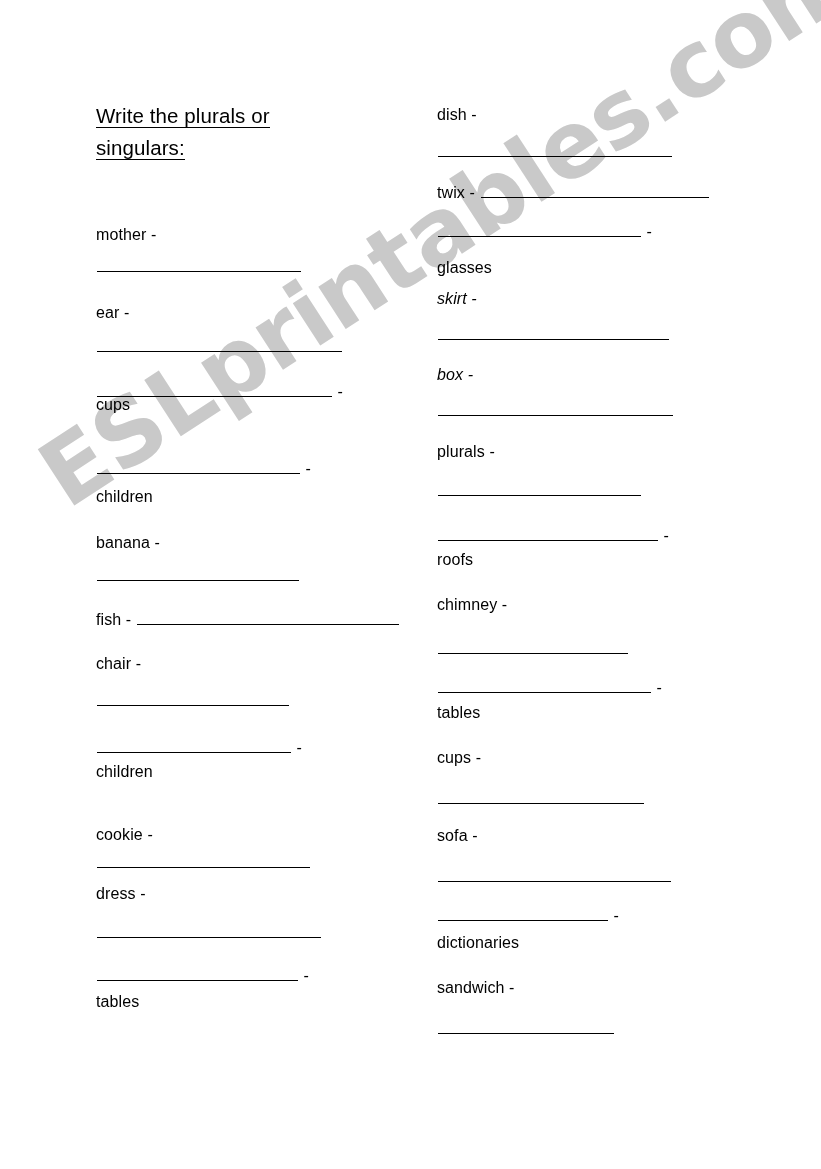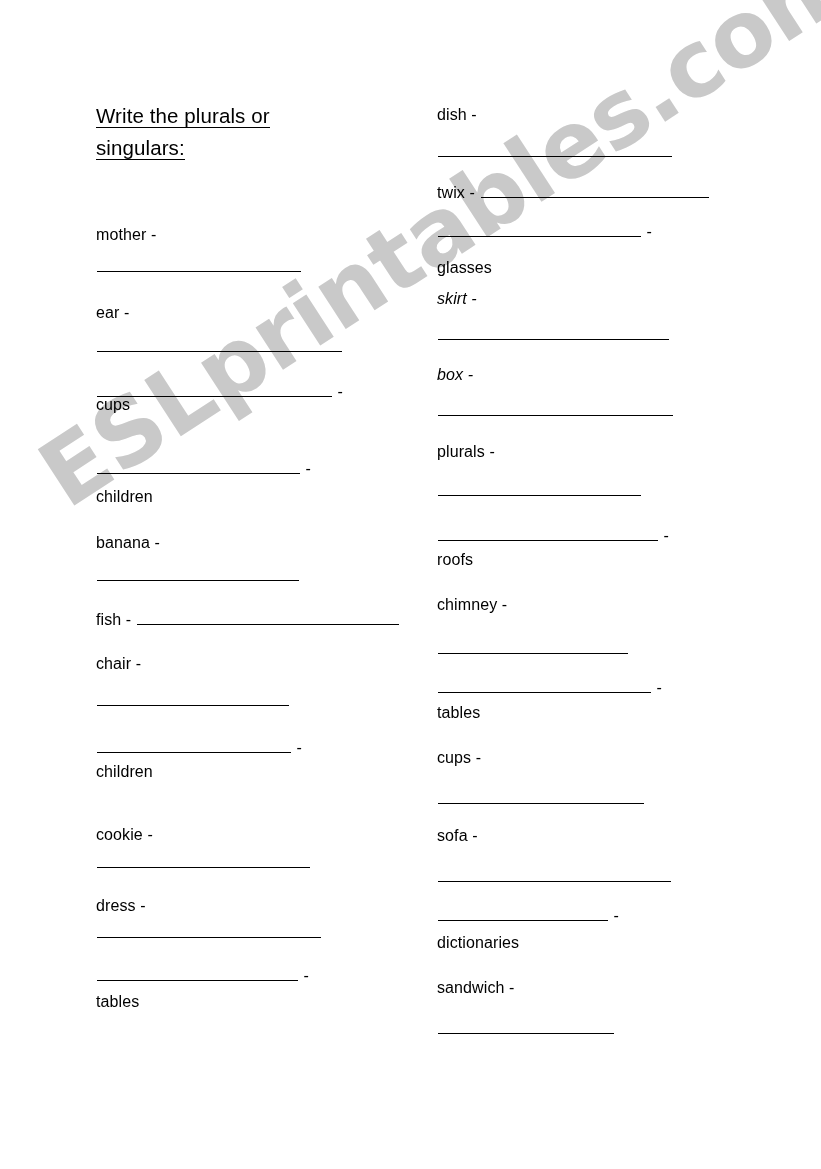--- a/index.html
+++ b/index.html
@@ -113,21 +113,21 @@
         <div class="entry" style="top: 484px;"><span class="word">children</span></div>
         <div class="entry" style="top: 530px;"><span class="word">banana</span><span class="dash"> - </span></div>
         <div class="entry" style="top: 563px;"><span class="blank" style="width: 202px;"></span></div>
         <div class="entry" style="top: 607px; text-align: right;"><span class="word">fish</span><span class="dash"> - </span><span class="blank" style="width: 262px;"></span></div>
         <div class="entry" style="top: 651px;"><span class="word">chair</span><span class="dash"> - </span></div>
         <div class="entry" style="top: 688px;"><span class="blank" style="width: 192px;"></span></div>
         <div class="entry" style="top: 735px;"><span class="blank" style="width: 194px;"></span><span class="dash"> - </span></div>
         <div class="entry" style="top: 759px;"><span class="word">children</span></div>
         <div class="entry" style="top: 822px;"><span class="word">cookie</span><span class="dash"> - </span></div>
         <div class="entry" style="top: 850px;"><span class="blank" style="width: 213px;"></span></div>
-        <div class="entry" style="top: 881px; margin-top: 12px;"><span class="word">dress</span><span class="dash"> - </span></div>
+        <div class="entry" style="top: 881px;"><span class="word">dress</span><span class="dash"> - </span></div>
         <div class="entry" style="top: 920px;"><span class="blank" style="width: 224px;"></span></div>
         <div class="entry" style="top: 963px;"><span class="blank" style="width: 201px;"></span><span class="dash"> - </span></div>
         <div class="entry" style="top: 989px;"><span class="word">tables</span></div>
       </div>
   </div>
 
   <div class="column" id="col-right">
     <div id="right-entries">
         <div class="entry" style="top: 102px;"><span class="word">dish</span><span class="dash"> - </span></div>
         <div class="entry" style="top: 139px;"><span class="blank" style="width: 234px;"></span></div>

